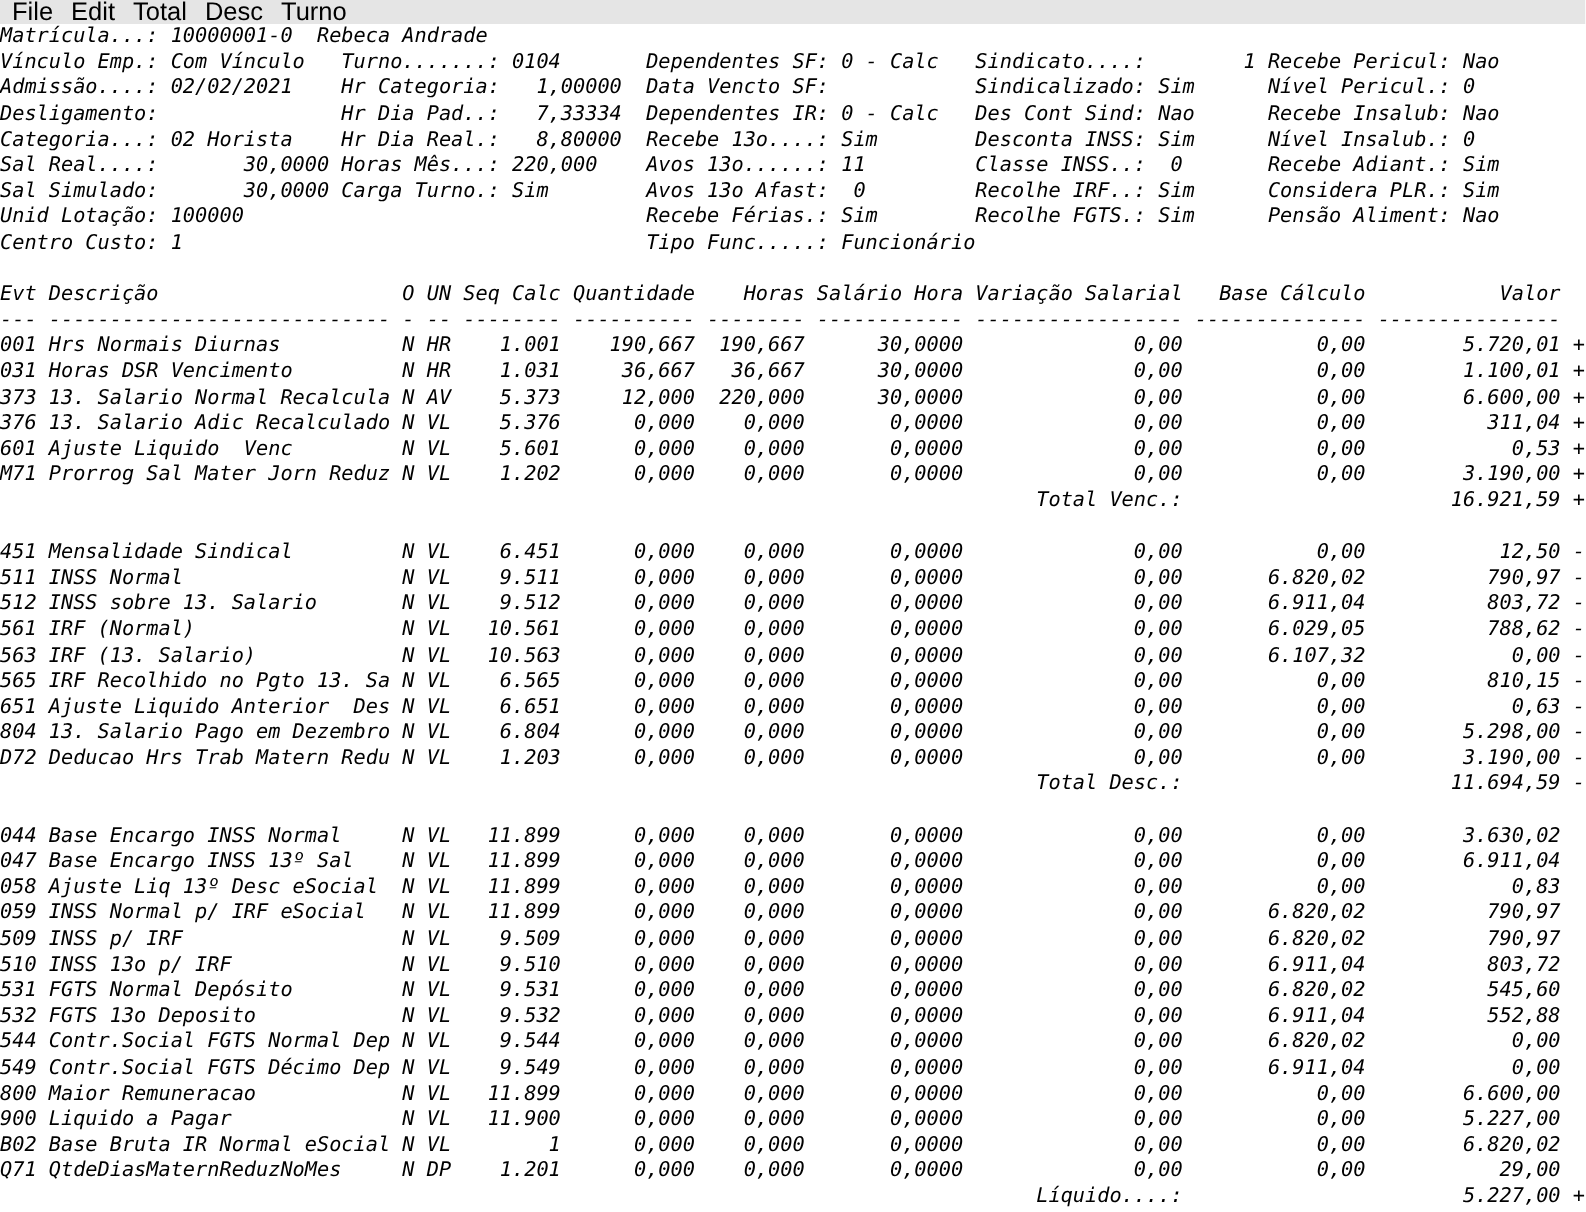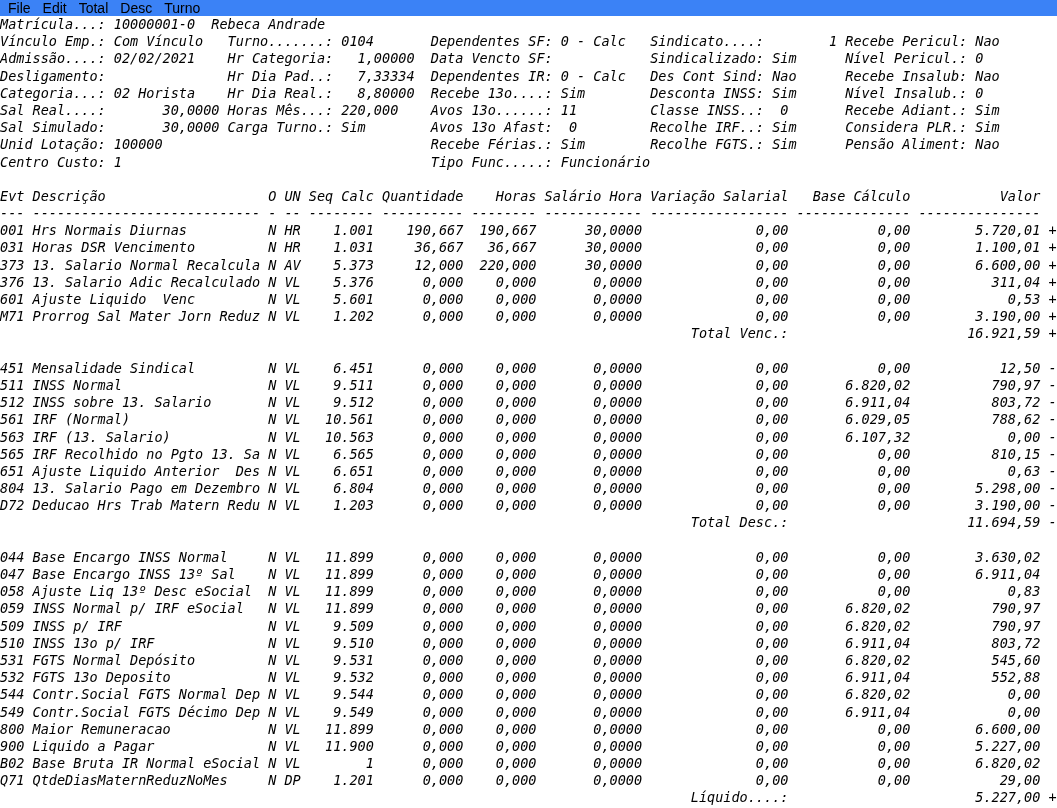--- a/index.html
+++ b/index.html
@@ -3,21 +3,21 @@
 <meta charset="utf-8">
 <style>
   html,body { margin:0; padding:0; }
   body {
     width:1057px; height:808px;
     background:#ffffff; overflow:hidden;
     font-family:"Liberation Sans", sans-serif;
   }
   .menubar {
     height:16px; display:flex; align-items:center;
-    font-size:14px; color:#000; background:#3b82f6;
+    font-size:17px; color:#000; background:#e5e5e5;
     padding-left:2px; user-select:none;
   }
   .menu-item { padding:1px 6px; }
   .report {
     font-family:"DejaVu Sans Mono", monospace;
     font-size:13.5px; line-height:17.2px;
     color:#000; white-space:pre;
   }
   .line { height:17.2px;font-style:italic; }
 </style>

